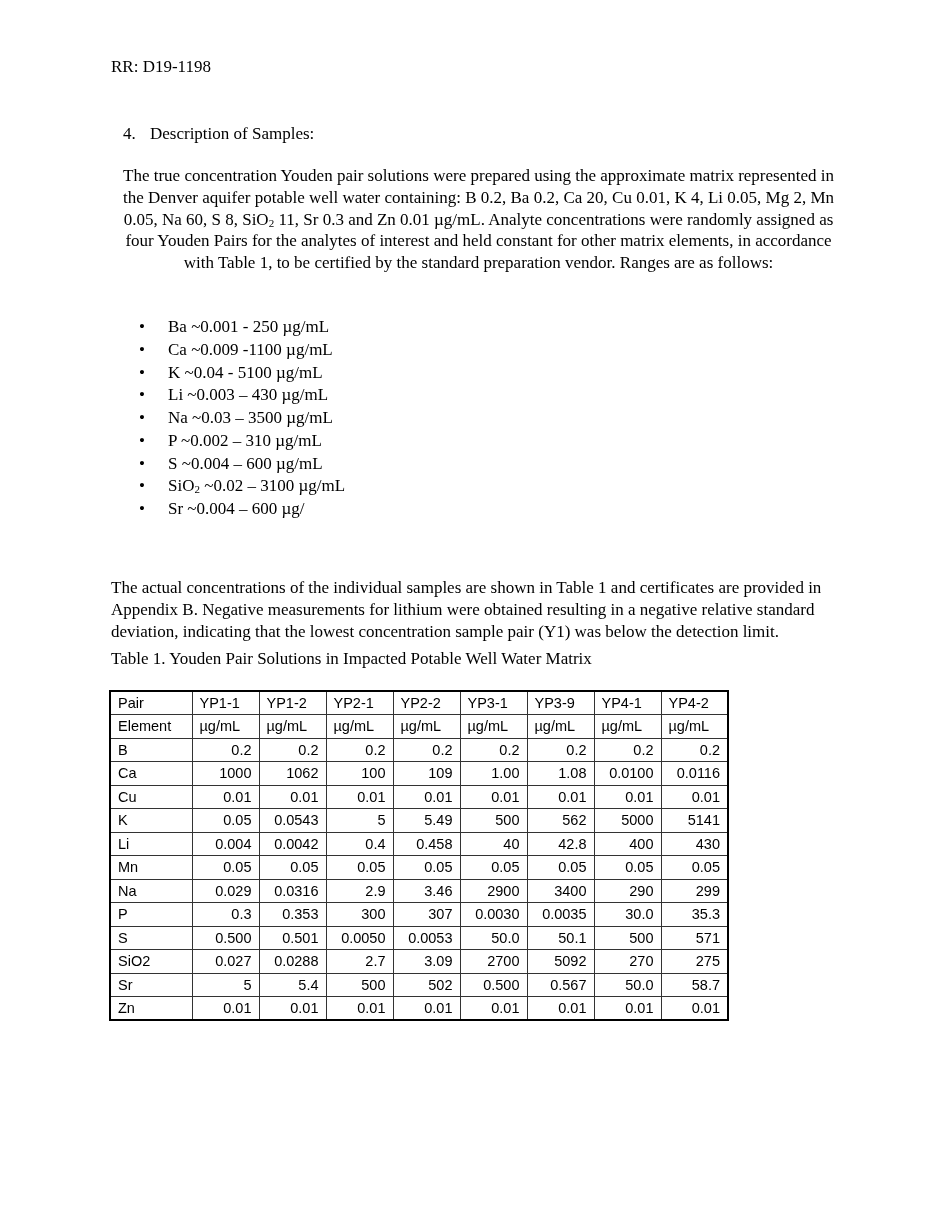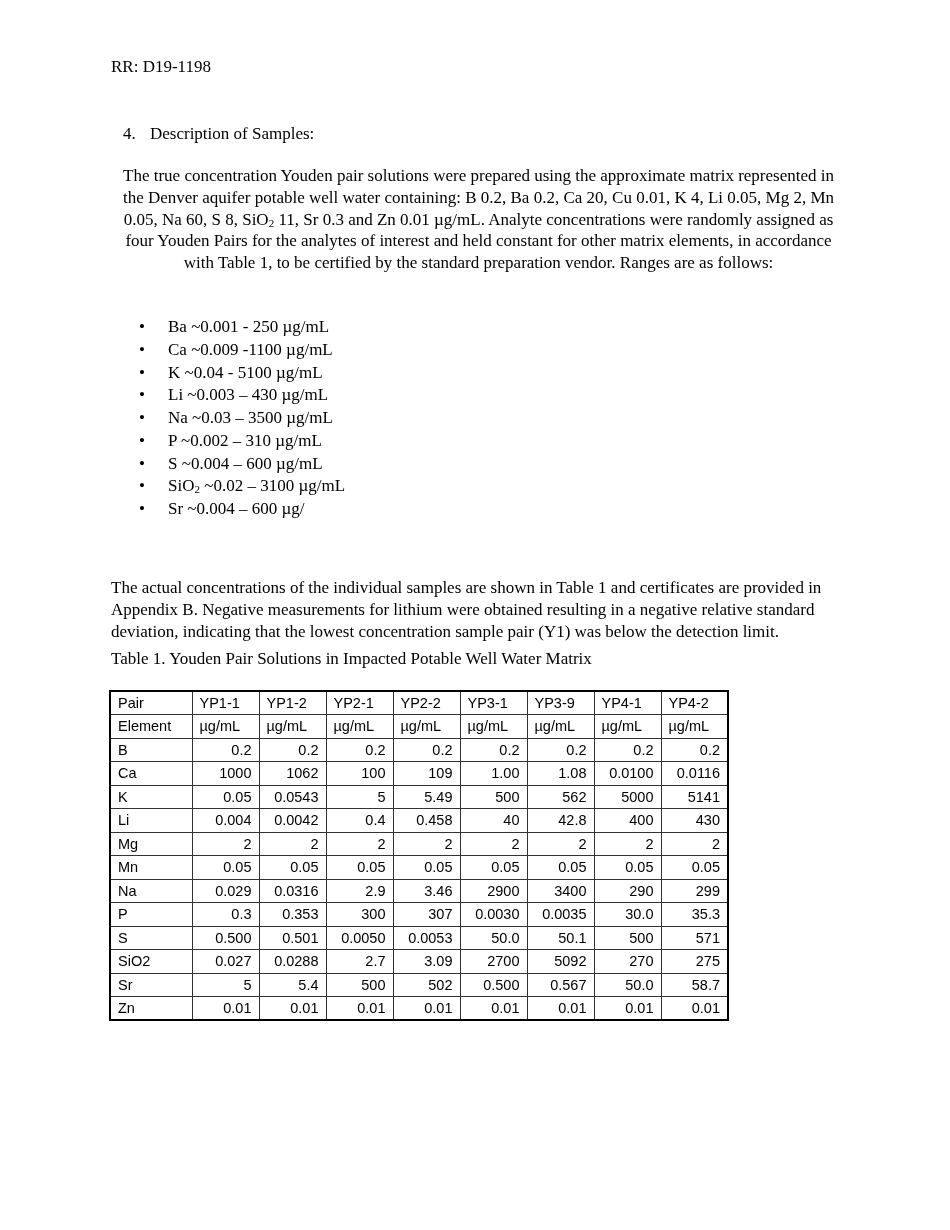--- a/index.html
+++ b/index.html
@@ -173,20 +173,31 @@
           <td class="num">1000</td>
           <td class="num">1062</td>
           <td class="num">100</td>
           <td class="num">109</td>
           <td class="num">1.00</td>
           <td class="num">1.08</td>
           <td class="num">0.0100</td>
           <td class="num">0.0116</td>
         </tr>
         <tr>
+          <td class="first left">Cu</td>
+          <td class="num">0.01</td>
+          <td class="num">0.01</td>
+          <td class="num">0.01</td>
+          <td class="num">0.01</td>
+          <td class="num">0.01</td>
+          <td class="num">0.01</td>
+          <td class="num">0.01</td>
+          <td class="num">0.01</td>
+        </tr>
+        <tr>
           <td class="first left">K</td>
           <td class="num">0.05</td>
           <td class="num">0.0543</td>
           <td class="num">5</td>
           <td class="num">5.49</td>
           <td class="num">500</td>
           <td class="num">562</td>
           <td class="num">5000</td>
           <td class="num">5141</td>
         </tr>
@@ -195,31 +206,20 @@
           <td class="num">0.004</td>
           <td class="num">0.0042</td>
           <td class="num">0.4</td>
           <td class="num">0.458</td>
           <td class="num">40</td>
           <td class="num">42.8</td>
           <td class="num">400</td>
           <td class="num">430</td>
         </tr>
         <tr>
-          <td class="first left">Mg</td>
-          <td class="num">2</td>
-          <td class="num">2</td>
-          <td class="num">2</td>
-          <td class="num">2</td>
-          <td class="num">2</td>
-          <td class="num">2</td>
-          <td class="num">2</td>
-          <td class="num">2</td>
-        </tr>
-        <tr>
           <td class="first left">Mn</td>
           <td class="num">0.05</td>
           <td class="num">0.05</td>
           <td class="num">0.05</td>
           <td class="num">0.05</td>
           <td class="num">0.05</td>
           <td class="num">0.05</td>
           <td class="num">0.05</td>
           <td class="num">0.05</td>
         </tr>

